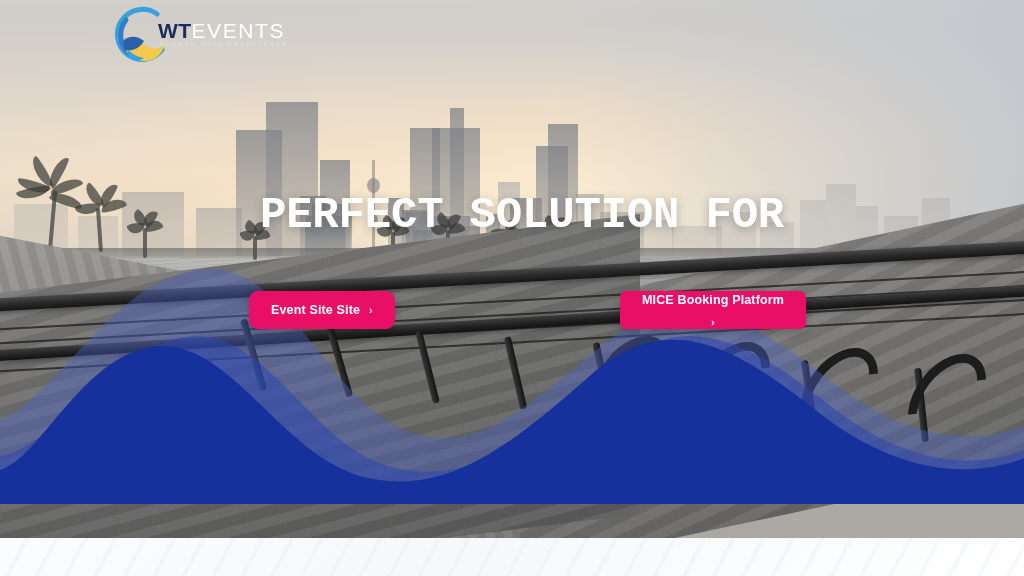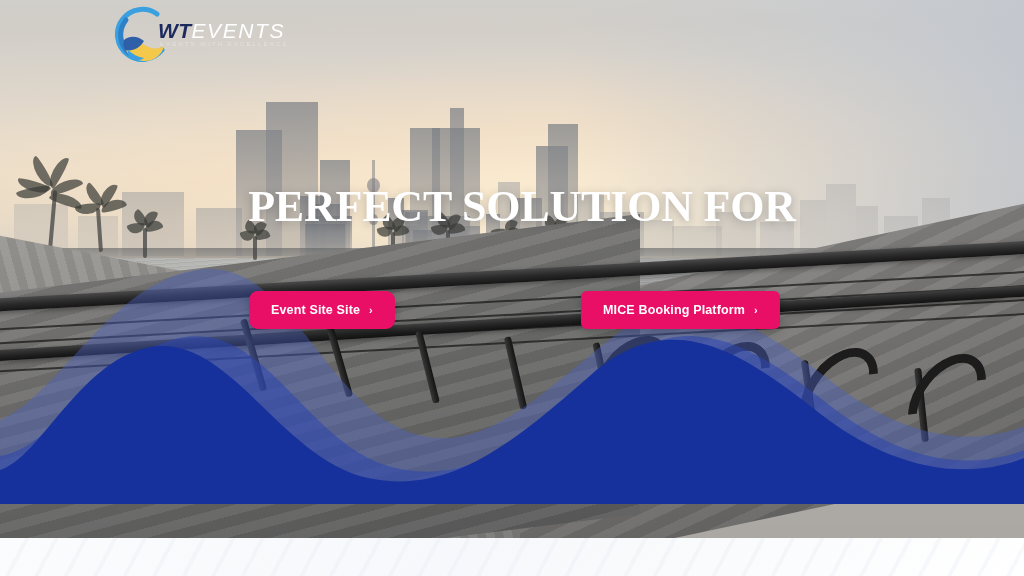--- a/index.html
+++ b/index.html
@@ -221,21 +221,20 @@
     width: 62px; height: 62px;
   }
   .logo-text {
     position: absolute;
     left: 46px; top: 14px;
     white-space: nowrap;
     font-size: 21px;
     font-weight: 700;
     letter-spacing: 0.4px;
     line-height: 1;
-    font-style: italic;
   }
   .logo-wt { color: #1d2a5e; }
   .logo-events { color: #ffffff; font-weight: 400; letter-spacing: 1.6px; }
   .logo-tag {
     position: absolute;
     left: 48px; top: 35px;
     font-size: 6px;
     letter-spacing: 2.1px;
     color: rgba(255,255,255,0.34);
     white-space: nowrap;
@@ -244,23 +243,23 @@
 
   
   .hero-copy {
     position: absolute;
     left: 0; top: 178px;
     width: 1024px;
     text-align: center;
     z-index: 6;
   }
   .headline {
-    margin: 4px;
+    margin: 12px;
     color: #ffffff;
-    font-family: Liberation Serif, serif;
+    font-family: Liberation Mono, monospace;
     font-weight: 700;
     font-size: 44px;
     line-height: 50px;
     letter-spacing: -0.2px;
     text-transform: uppercase;
     text-shadow: 0 2px 10px rgba(40,40,50,0.30);
     padding-left: 20px;
   }
   .headline .l2 { display: block; }
 
@@ -289,21 +288,21 @@
     border: none;
     box-shadow: 0 3px 10px rgba(0,0,0,0.22);
   }
   .btn .chev {
     font-size: 11px;
     font-weight: 700;
     opacity: 0.95;
     transform: translateY(-0.5px);
   }
   .btn-demo   { left: 249px; border-radius: 9px; }
-  .btn-mice   { left: 581px; border-radius: 6px; }
+  .btn-mice   { left: 620px; border-radius: 6px; flex-direction: column; }
 
   
   .below {
     position: absolute;
     left: 0; top: 538px;
     width: 1024px; height: 38px;
     background: linear-gradient(135deg, #fbfcfe 0%, #f6f8fb 45%, #ffffff 100%);
   }
   .below:after {
     content: "";

